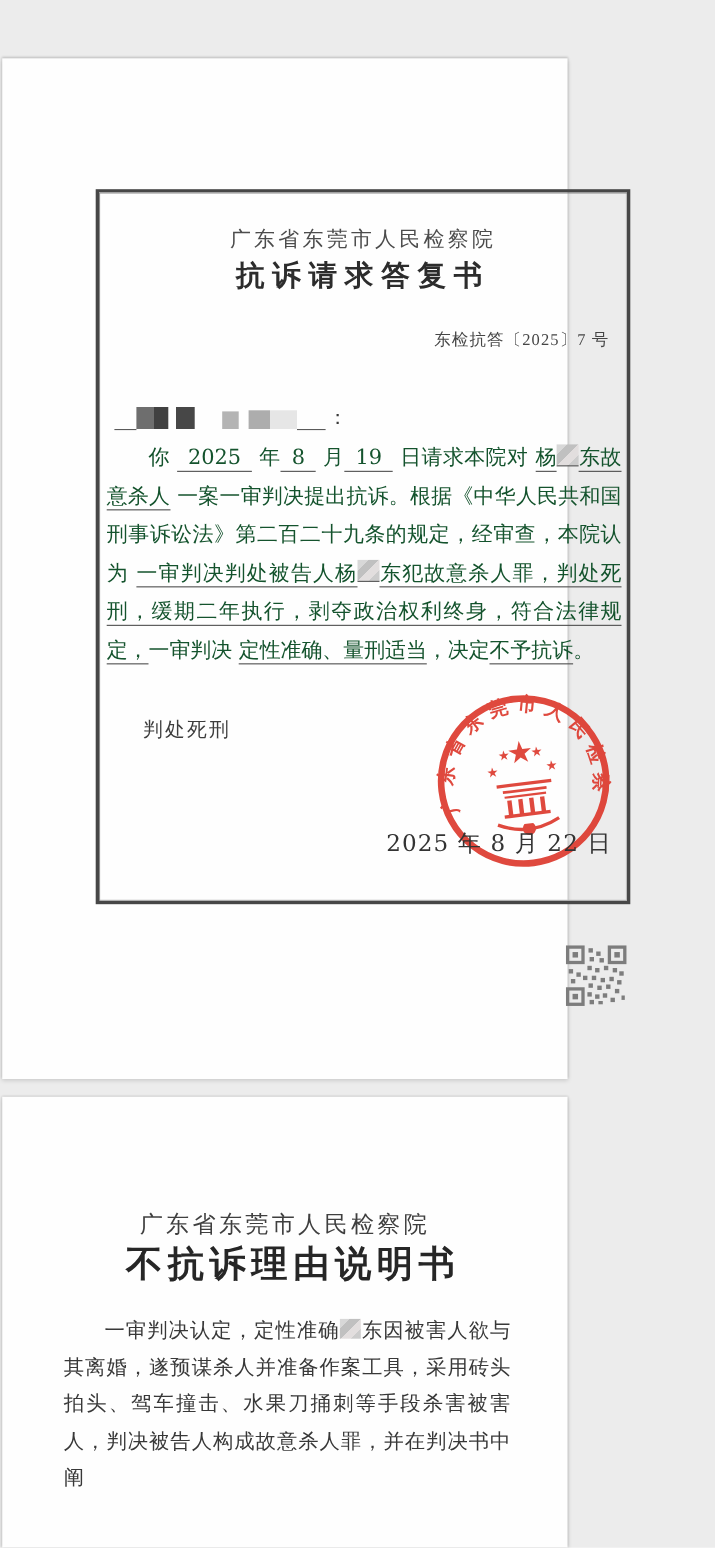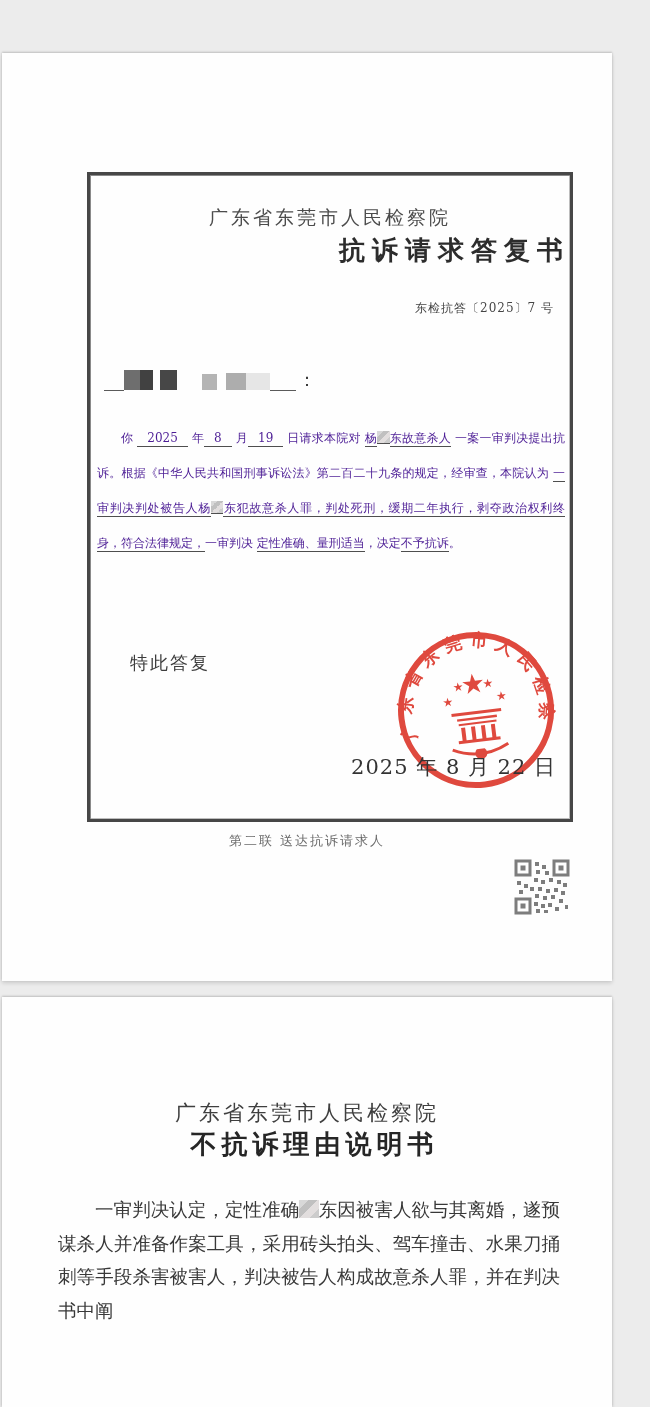--- a/index.html
+++ b/index.html
@@ -3,60 +3,60 @@
 <meta charset="utf-8">
 <style>
   html,body{margin:0;padding:0;}
   body{
     width:650px;height:1407px;position:relative;overflow:hidden;
     background:#ececec;
     font-family:"DejaVu Serif","Liberation Serif",serif;
     color:#3a3a3a;
   }
   .page{
-    position:absolute;left:2px;width:610px;background:#fefefe;
+    position:absolute;left:2px;width:514px;background:#fefefe;
     box-shadow:0 -1px 2px rgba(0,0,0,.18),0 2px 4px rgba(0,0,0,.15);
   }
   #page1{top:53px;height:928px;}
   #page2{top:997px;height:410px;overflow:hidden;}
 
   
   .doc-frame{
     position:absolute;left:85px;top:119px;width:480px;height:644px;
     border:3px solid #474747;
     box-shadow:1px 1px 0 #8a8a8a inset, -1px -1px 0 #bdbdbd inset;
   }
   .org-name{
     position:absolute;left:0;right:0;top:30px;text-align:center;
     font-size:19px;letter-spacing:3px;color:#4c4c4c;
   }
   .doc-title{
-    position:absolute;left:0;right:0;top:58px;text-align:right;
+    position:absolute;left:0;right:0;top:58px;text-align:center;
     font-size:26px;font-weight:bold;letter-spacing:7px;color:#2c2c2c;
   }
   .doc-number{
-    position:absolute;right:16px;top:125px;font-size:12px;color:#454545;letter-spacing:1px;
+    position:absolute;right:16px;top:125px;font-size:15px;color:#454545;letter-spacing:1px;font-family:Liberation Serif, serif;
   }
 
   
   .salutation{
     position:absolute;left:14px;top:192px;height:24px;display:flex;align-items:flex-end;
   }
   .sal-line{display:inline-block;border-bottom:1.5px solid #5a5a5a;height:20px;}
   .sal-block{display:inline-block;margin-bottom:1px;}
   .b-dark1{width:29px;height:20px;background:linear-gradient(90deg,#6e6e6e 55%,#414141 55%);}
   .b-dark2{width:17px;height:20px;background:#474747;margin-left:7px;}
   .b-light1{width:15px;height:16px;background:#b4b4b4;margin-left:25px;}
   .b-light2{width:44px;height:17px;background:linear-gradient(90deg,#adadad 45%,#e6e6e6 45%);margin-left:9px;}
   .sal-colon{font-size:18px;color:#3a3a3a;margin-left:2px;line-height:22px;}
 
   
   .doc-body{
     position:absolute;left:7px;right:5px;top:224px;
-    font-size:12px;line-height:35px;text-align:justify;text-indent:2em;color:#4c1d95;margin-top:22px;
+    font-size:19px;line-height:35px;text-align:justify;text-indent:2em;color:#14532d;
   }
   .doc-body .u{border-bottom:1.5px solid #4e4e4e;padding-bottom:1px;}
   .doc-body .pad{padding-left:10px;padding-right:10px;}
   .redact{
     display:inline-block;width:1.05em;height:.95em;vertical-align:-2px;
     background:linear-gradient(135deg,#d8d8d8 25%,#c0c0c0 25% 50%,#e2dede 50% 75%,#cccccc 75%);
   }
   .closing{
     position:absolute;left:40px;top:476px;font-size:18px;color:#3d3d3d;letter-spacing:2px;
   }
@@ -73,21 +73,21 @@
   }
   .qr{position:absolute;left:512px;top:806px;width:56px;height:56px;}
 
   
   .org-name2{
     position:absolute;left:0;right:0;top:102px;text-align:center;
     font-size:21px;letter-spacing:3px;color:#3f3f3f;
   }
   .doc-title2{
     position:absolute;left:15px;right:0;top:130px;text-align:center;
-    font-size:26px;font-weight:bold;letter-spacing:5px;color:#262626;
+    font-size:33px;font-weight:bold;letter-spacing:5px;color:#262626;
   }
   .p2-body{
     position:absolute;left:56px;right:52px;top:196px;
     font-size:18.5px;line-height:33.5px;text-align:justify;color:#383838;
   }
   .p2-body p{margin:0;text-indent:2em;}
   .p2-heading{font-weight:bold;color:#222;letter-spacing:1px;}
 </style>
 </head>
 <body>
@@ -105,21 +105,21 @@
       <span class="sal-block b-dark1"></span>
       <span class="sal-block b-dark2"></span>
       <span class="sal-block b-light1"></span>
       <span class="sal-block b-light2"></span>
       <span class="sal-line" style="width:26px"></span>
       <span class="sal-colon">：</span>
     </div>
 
     <div class="doc-body"><span>你 </span><span class="u pad">2025</span><span> 年</span><span class="u pad">8</span><span> 月</span><span class="u pad">19</span><span> 日请求本院对 </span><span class="u">杨</span><span class="redact u"></span><span class="u">东故意杀人</span><span> 一案一审判决提出抗诉。根据《中华人民共和国刑事诉讼法》第二百二十九条的规定，经审查，本院认为 </span><span class="u">一审判决判处被告人杨</span><span class="redact u"></span><span class="u">东犯故意杀人罪，判处死刑，缓期二年执行，剥夺政治权利终身，符合法律规定，</span><span>一审判决 </span><span class="u">定性准确、量刑适当</span><span>，决定</span><span class="u">不予抗诉</span><span>。</span></div>
 
-    <div class="closing">特此答复</div>
+    <div class="closing">判处死刑</div>
 
     <svg class="seal" viewBox="0 0 166 166">
       <g fill="none" stroke="#dd3a2e">
         <circle cx="83" cy="83" r="75" stroke-width="6"></circle>
       </g>
       <defs>
         <path id="sealArc" d="M 22.5,106 A 64.5,64.5 0 1 1 143.5,106" fill="none"></path>
       </defs>
       <text font-size="17.5" fill="#dd3a2e" letter-spacing="7.2" font-family="DejaVu Serif, Liberation Serif, serif" font-weight="bold">
         <textPath href="#sealArc" startOffset="2">广东省东莞市人民检察院</textPath>
@@ -140,21 +140,20 @@
         <rect x="96" y="99" width="4" height="14"></rect>
         <rect x="62" y="112" width="42" height="3"></rect>
         <path d="M79,122 a6,6 0 1 0 8,0 z"></path>
         <path d="M55,120 q28,14 56,0" stroke="#dd3a2e" stroke-width="3" fill="none"></path>
       </g>
     </svg>
 
     <div class="issue-date">2025 年 8 月 22 日</div>
   </div>
 
-  <div class="copy-note">第二联  送达抗诉请求人</div>
 
   <svg class="qr" viewBox="0 0 56 56">
     <g fill="#7d7d7d">
       <rect x="2" y="2" width="14" height="14" fill="none" stroke="#7d7d7d" stroke-width="3"></rect>
       <rect x="6.5" y="6.5" width="5" height="5"></rect>
       <rect x="40" y="2" width="14" height="14" fill="none" stroke="#7d7d7d" stroke-width="3"></rect>
       <rect x="44.5" y="6.5" width="5" height="5"></rect>
       <rect x="2" y="40" width="14" height="14" fill="none" stroke="#7d7d7d" stroke-width="3"></rect>
       <rect x="6.5" y="44.5" width="5" height="5"></rect>
       <rect x="21" y="3" width="4" height="4"></rect>

